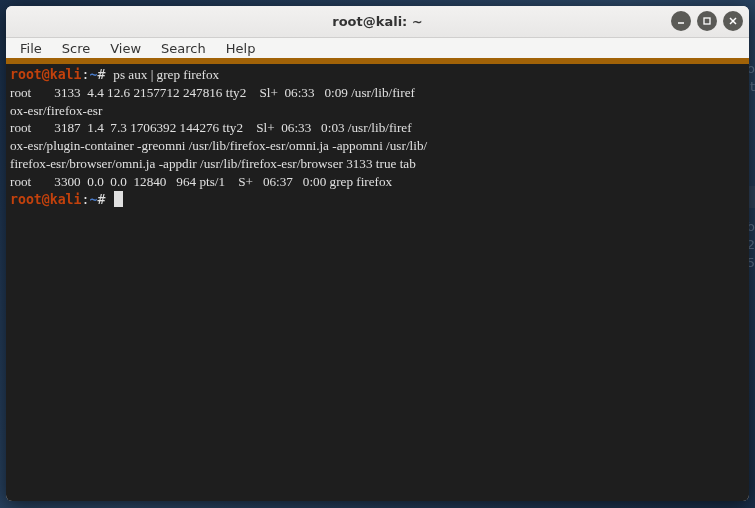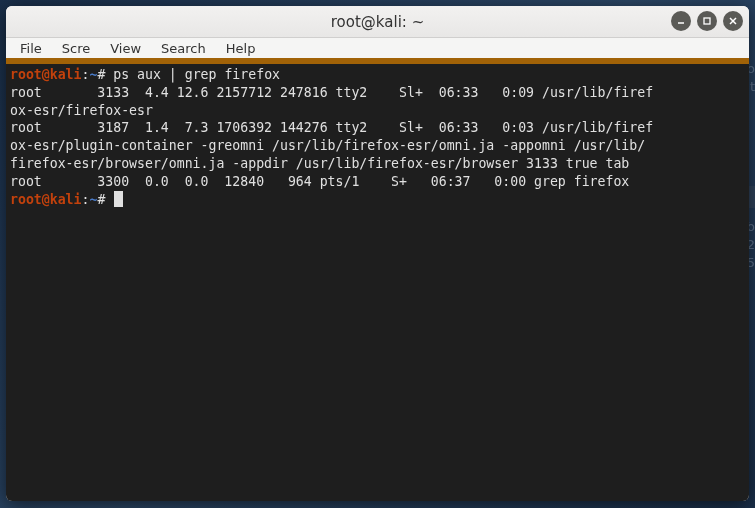--- a/index.html
+++ b/index.html
@@ -57,22 +57,22 @@
     .titlebar {
       height: 32px;
       background: linear-gradient(#f2f1f0, #e8e7e6);
       border-bottom: 1px solid #d0cfce;
       display: flex;
       align-items: center;
       justify-content: center;
       position: relative;
     }
     .titlebar .title {
-      font-size: 15px;
-      font-weight: normal;
+      font-size: 13px;
+      font-weight: bold;
       color: #333;
     }
     .window-controls {
       position: absolute;
       right: 6px;
       top: 5px;
       display: flex;
       gap: 6px;
     }
     .window-controls .ctl {
@@ -108,21 +108,21 @@
       font-size: 13.2px;
       line-height: 1.35;
       color: #e0e0e0;
       white-space: pre;
       overflow: hidden;
       position: relative;
     }
     .prompt-user { color: #c2410c; font-weight: bold; }
     .prompt-path { color: #4a7bc8; font-weight: bold; }
     .prompt-sep { color: #e0e0e0; }
-    .cmd-text { color: #e0e0e0; }
+    .cmd-text { color: #e0e0e0; font-family: Liberation Serif, serif; }
     .cursor {
       display: inline-block;
       width: 9px;
       height: 16px;
       background: #e0e0e0;
       vertical-align: text-bottom;
       margin-left: 1px;
     }
   </style>
 </head>

